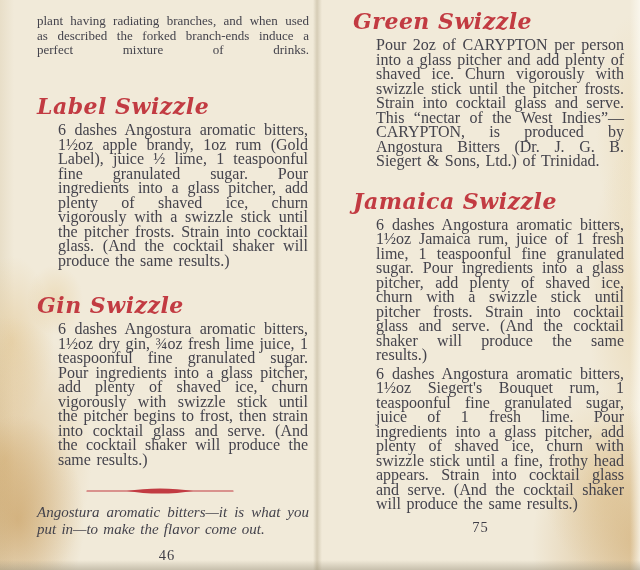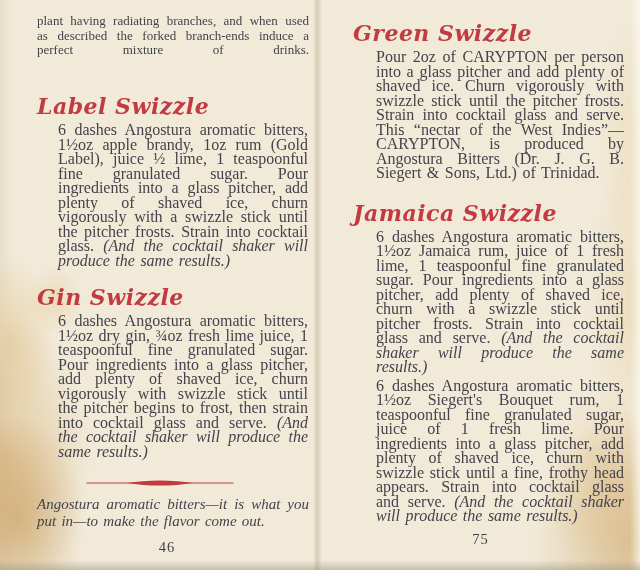--- a/index.html
+++ b/index.html
@@ -22,43 +22,43 @@
       linear-gradient(to right, rgba(190,168,122,0.18) 0px, rgba(190,168,122,0) 14px),
       linear-gradient(#f1ead9,#f1ead9);
   }
   .gutter{
     position:absolute;left:313px;top:0;width:9px;height:570px;
     background:linear-gradient(to right, rgba(150,135,100,0) 0%, rgba(150,135,100,0.30) 45%, rgba(150,135,100,0) 100%);
     pointer-events:none;
   }
   .page{position:absolute;top:0;height:570px;box-sizing:border-box;}
   .page.left{left:0;width:347px;padding:14px 14px 0 37px;}
-  .page.right{left:322px;width:318px;padding:20px 16px 0 31px;}
+  .page.right{left:322px;width:318px;padding:8px 16px 0 31px;}
 
   .intro{
     margin:0;width:272px;
     font-size:13px;line-height:14.6px;text-align:justify;word-spacing:2px;
   }
   .intro:after{content:"";display:inline-block;width:100%;}
   .recipe-title{
     margin:0;font-family:"DejaVu Serif", serif;
     font-style:italic;font-weight:bold;
     font-size:22px;line-height:26px;letter-spacing:0.5px;
     color:#c23b42;
   }
   .mt-apple{margin-top:21px;}
-  .mt-gin{margin-top:16px;}
+  .mt-gin{margin-top:24px;}
   .mt-jamaica{margin-top:19px;}
   .mt-rum{margin-top:18px;}
   .recipe-body{
     margin:4px 0 0 21px;width:250px;
     font-size:16px;line-height:14.5px;text-align:justify;word-spacing:1.5px;
   }
   .page.right .recipe-body{margin-left:23px;width:248px;}
-  .it{font-style:italic;}
+  .it{}
   .divider{margin:15px 0 0 48px;width:150px;height:10px;}
   .footnote{
     margin:12px 0 0 0;width:272px;
     font-style:italic;font-size:15px;line-height:17px;text-align:justify;word-spacing:1.5px;
   }
   .pagenum{
     margin-top:9px;width:260px;text-align:center;
     font-size:14.5px;letter-spacing:1px;color:#3f3e47;
   }
   .page.right .pagenum{margin-top:7px;width:255px;}

